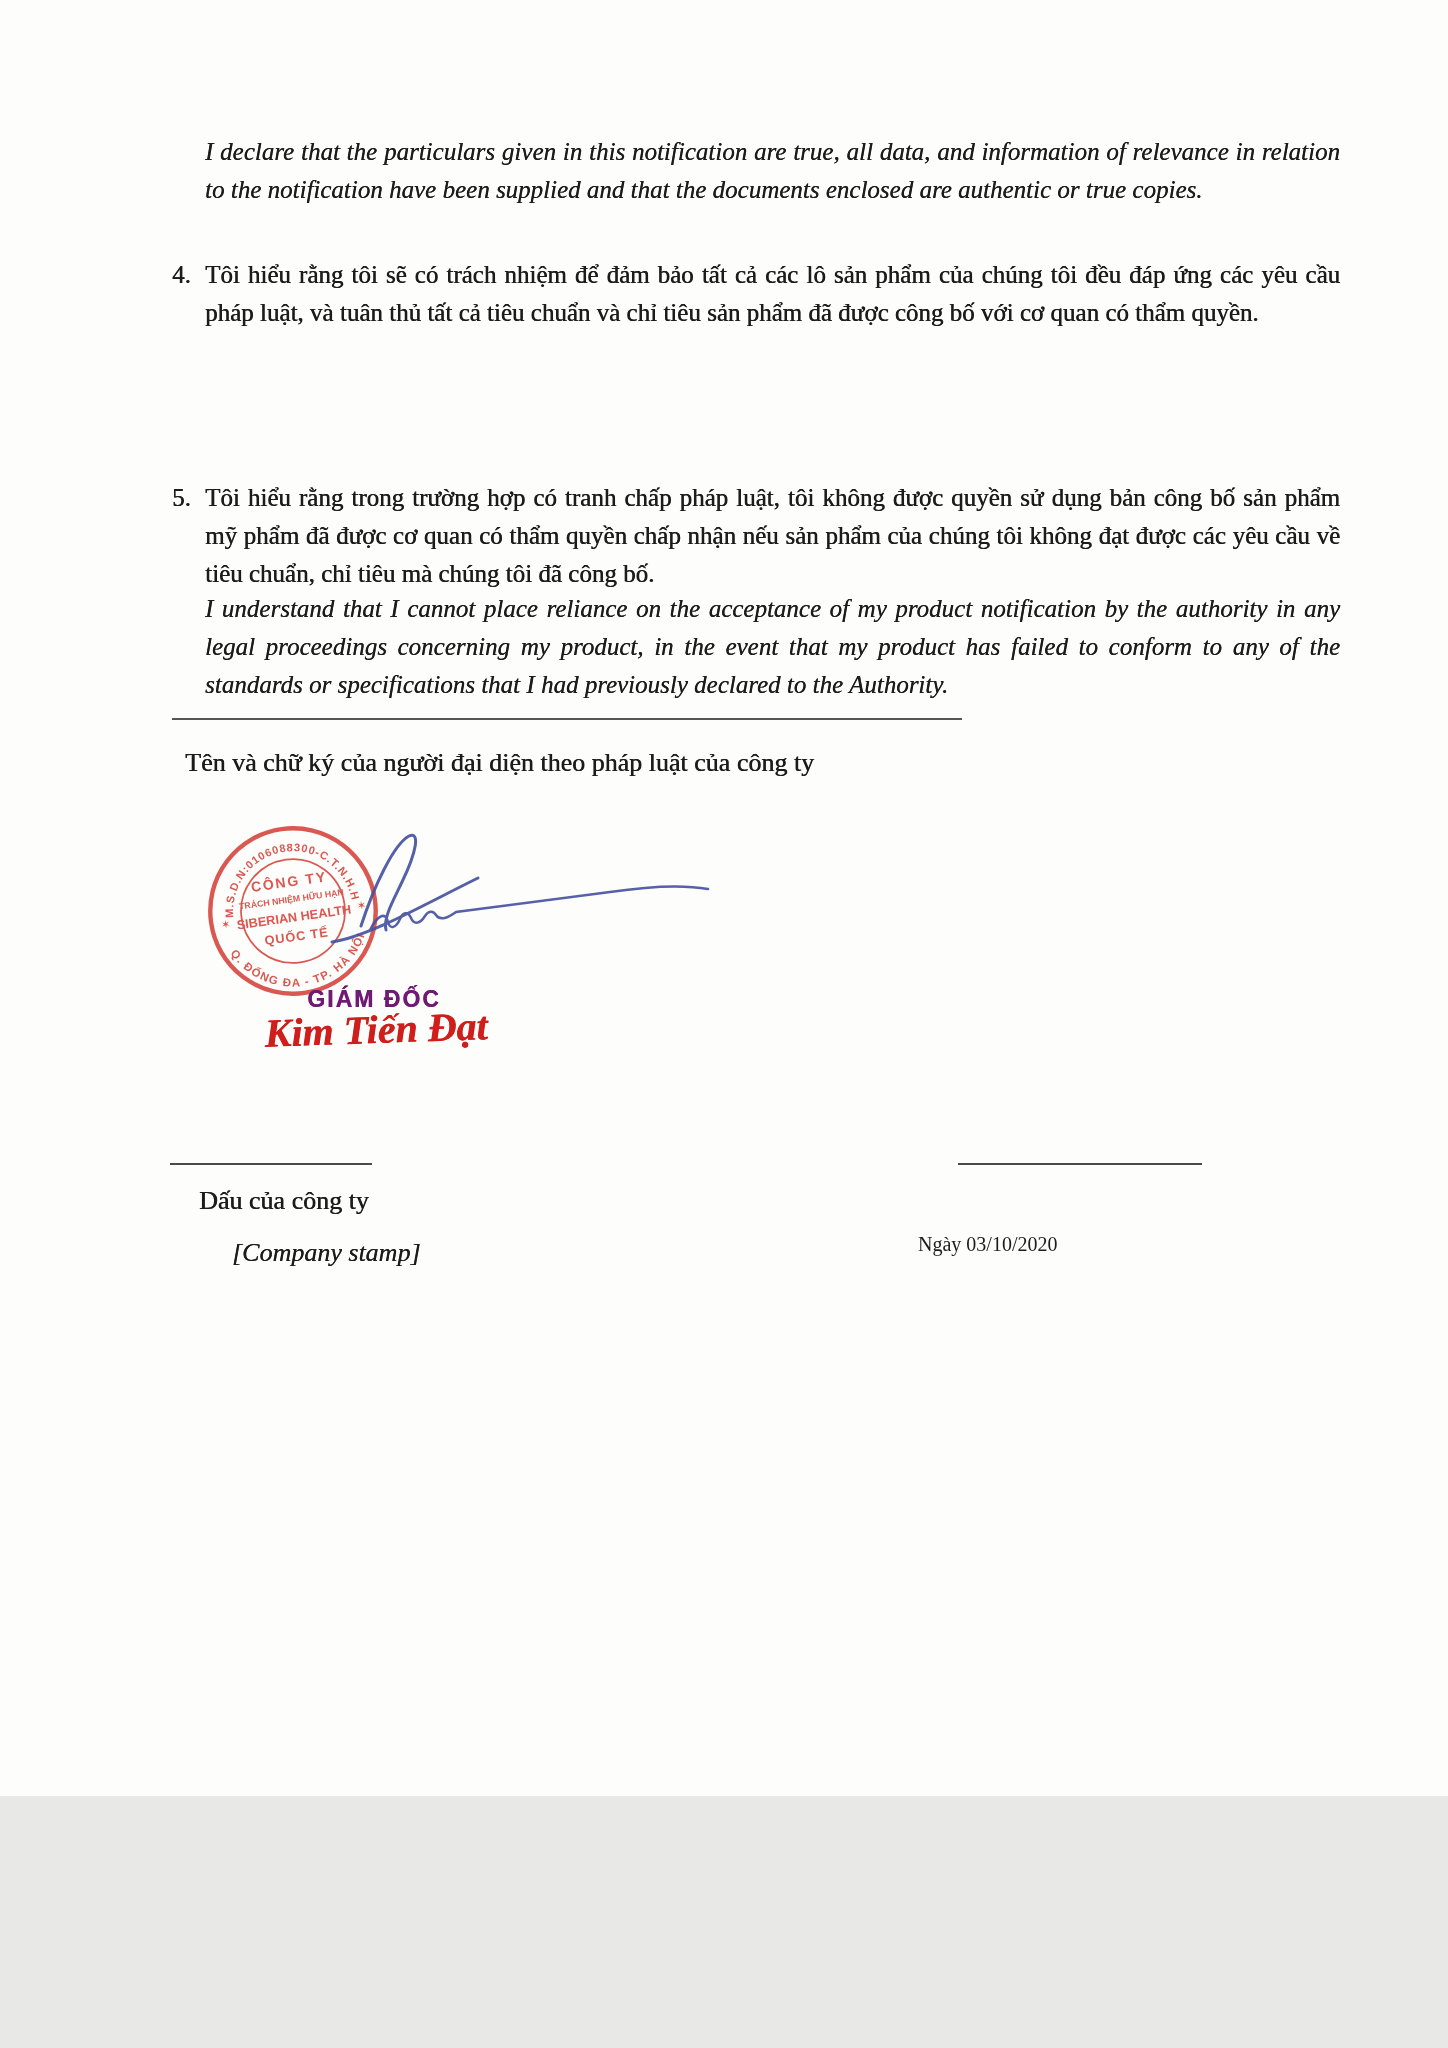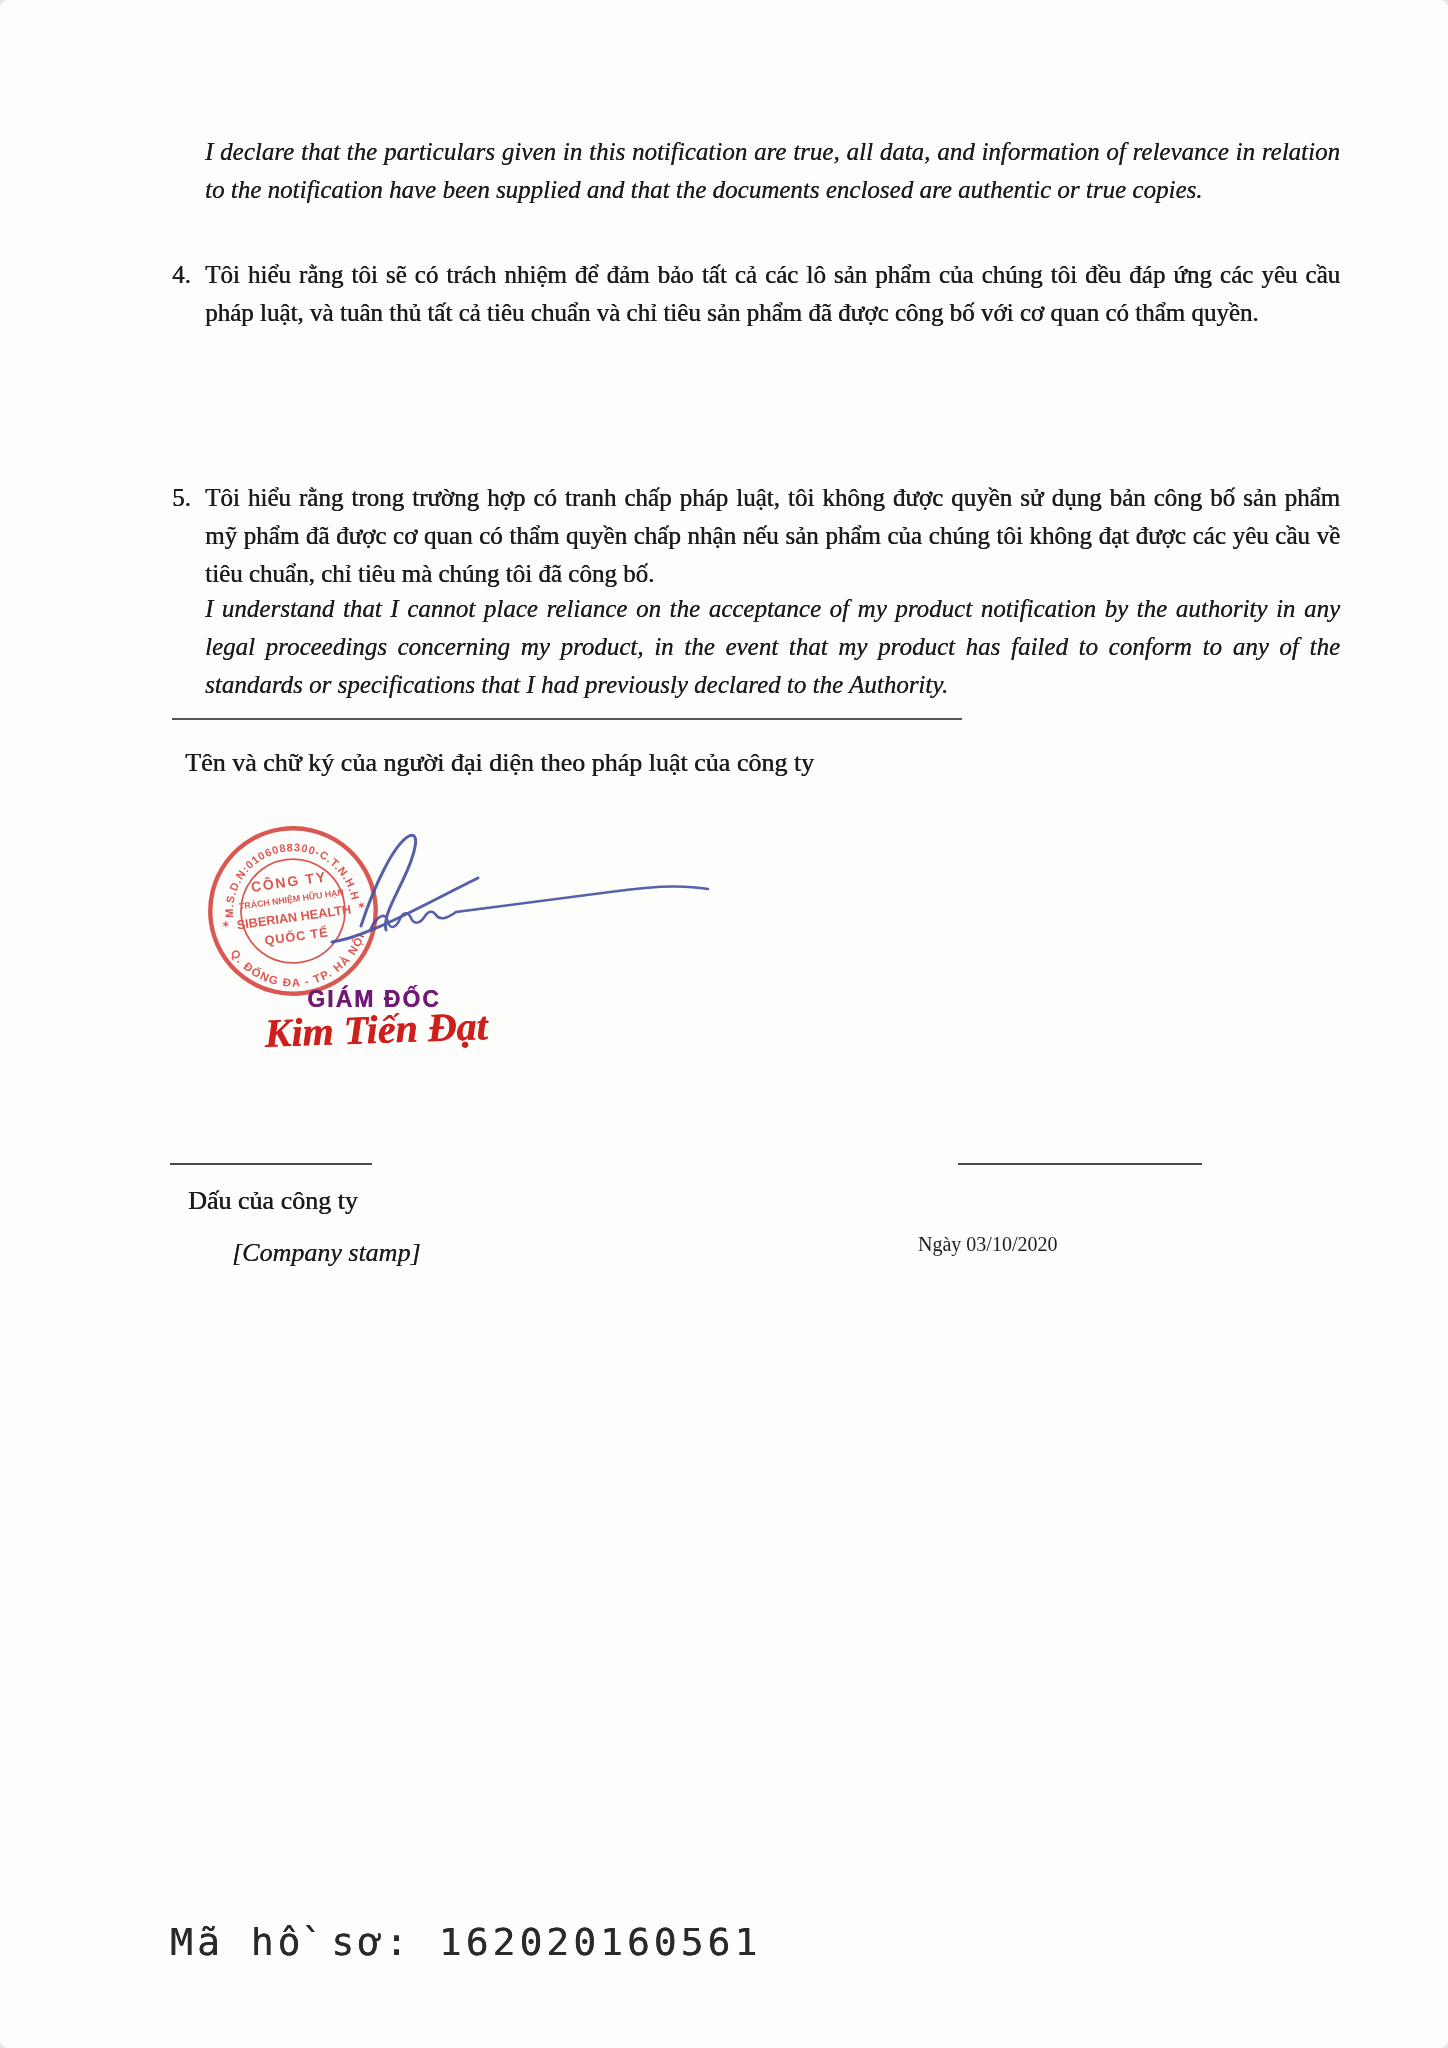--- a/index.html
+++ b/index.html
@@ -1,24 +1,23 @@
 <!DOCTYPE html>
 <html><head>
 <meta charset="utf-8">
 <style>
   html,body{margin:0;padding:0;background:#e8e8e6;}
   .page{
     position:relative;
-    width:1448px;height:2048px;
+    width:1448px;height:1796px;
     margin:0 auto;
     background:#fdfdfb;
     font-family:"Liberation Serif","DejaVu Serif",serif;
     color:#1c1c1c;
     overflow:hidden;
-    border-radius:8px;
   }
   .abs{position:absolute;}
   .para{
     width:1135px;
     font-size:25px;
     line-height:38px;
     text-align:justify;
   }
   .en{
     font-style:italic;
@@ -121,19 +120,19 @@
       </g>
     </svg>
   </div>
 
   <div class="abs stamp-title" style="left:274px;top:986px;">GIÁM ĐỐC</div>
   <div class="abs stamp-name" style="left:246px;top:1010px;">Kim Tiến Đạt</div>
 
   <div class="abs rule" style="left:170px;top:1163px;width:202px;"></div>
   <div class="abs rule" style="left:958px;top:1163px;width:244px;"></div>
 
-  <div class="abs label-vi" style="left:188px;top:1186px;">Dấu của công ty</div>
+  <div class="abs label-vi" style="left:199px;top:1186px;">Dấu của công ty</div>
   <div class="abs label-en" style="left:232px;top:1238px;">[Company stamp]</div>
   <div class="abs date" style="left:918px;top:1233px;">Ngày 03/10/2020</div>
 
   <div class="abs filecode" style="left:170px;top:1920px;">Mã hồ sơ: 162020160561</div>
 
 </div>
 
 </body></html>

